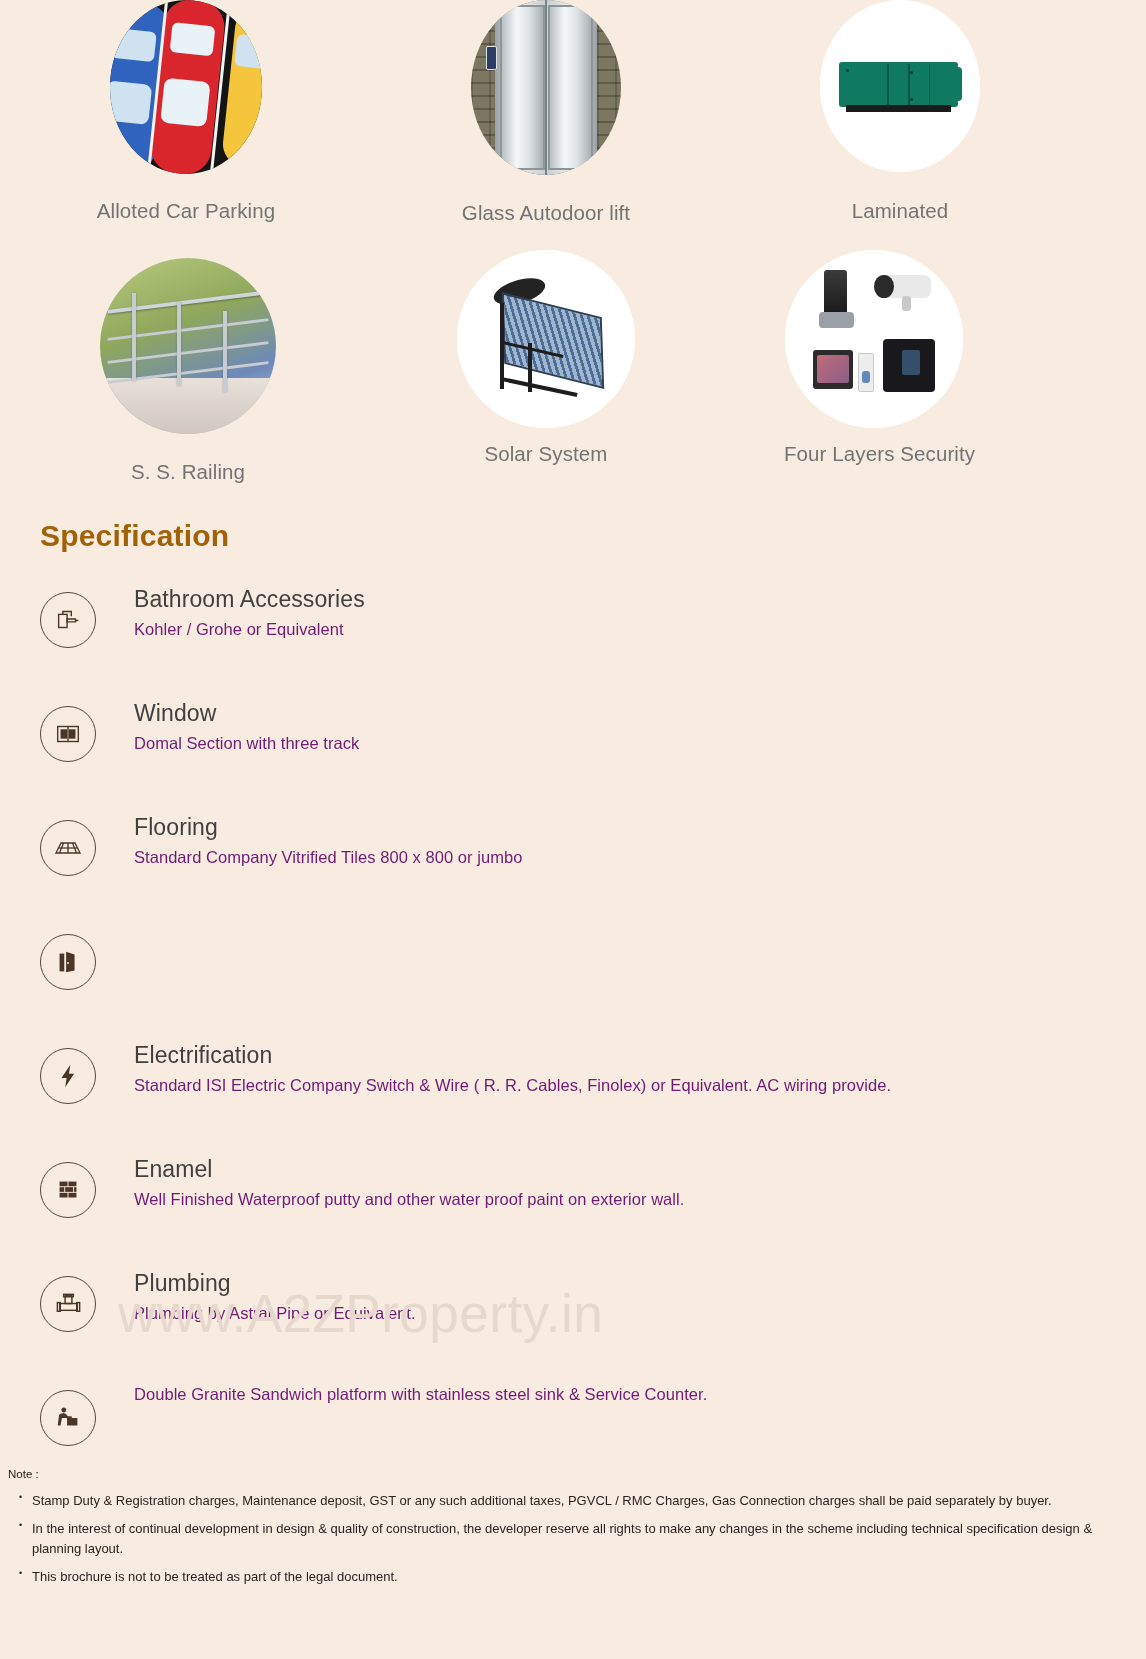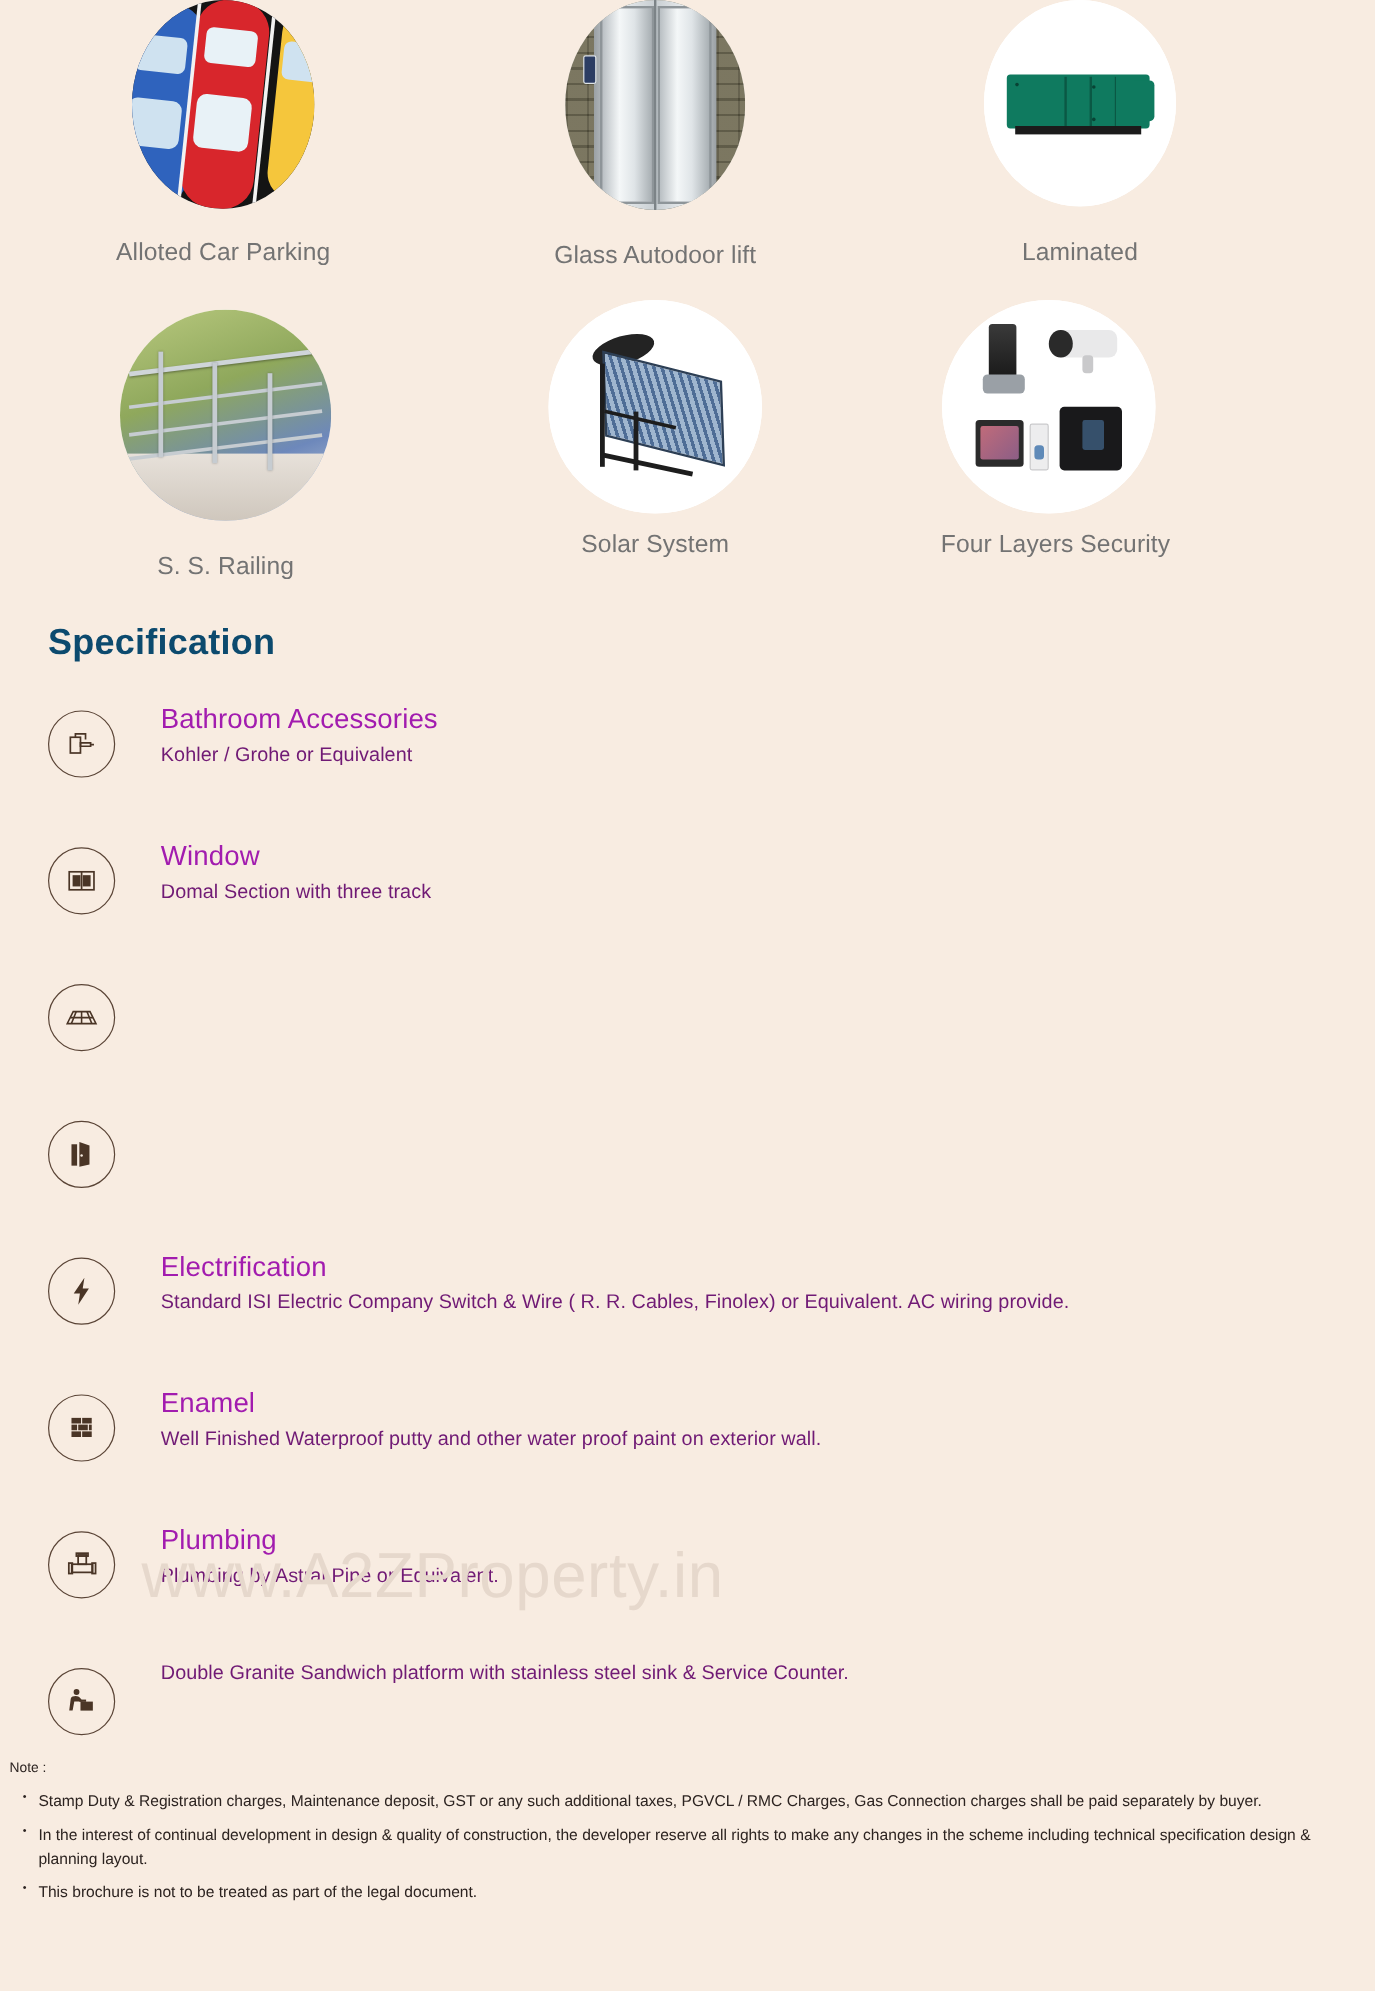--- a/index.html
+++ b/index.html
@@ -102,36 +102,36 @@
      transform:skewY(16deg) rotate(-2deg); border:2px solid #2d3f55; }
   .sl-leg { position:absolute; background:#1d1d1d; }
 
   
   .sc-bg { position:absolute; inset:0; background:#fff; }
   .sc-obj { position:absolute; border-radius:3px; }
 
   
   .spec-title {
     position:absolute; left:40px; top:519px;
-    font-size:30px; font-weight:bold; color:#0c4a6e;
+    font-size:30px; font-weight:bold; color:#a16207;
     letter-spacing:.2px;
   }
   .spec-list { position:absolute; left:40px; top:586px; width:1060px; }
   .spec-item { position:relative; display:flex; align-items:flex-start; }
   .spec-icon {
     flex:0 0 auto;
     width:56px; height:56px; border-radius:50%;
     border:1.6px solid #5a4436;
     display:flex; align-items:center; justify-content:center;
     margin-top:6px;
   }
   .spec-icon svg { display:block; }
   .spec-text { margin-left:38px; }
   .spec-name {
-    font-size:23px; color:#a21caf; line-height:1.15; letter-spacing:.1px;
+    font-size:23px; color:#404040; line-height:1.15; letter-spacing:.1px;
     margin-bottom:7px;
   }
   .spec-desc { font-size:16.5px; color:#701a75; line-height:1.25; letter-spacing:.05px; }
 
   
   .watermark {
     position:absolute; left:118px; top:1283px;
     font-size:53px; color:#e6d8cc; letter-spacing:.5px;
     pointer-events:none; user-select:none; white-space:nowrap;
   }
@@ -306,20 +306,24 @@
     </div>
 
     <div class="spec-item" style="margin-bottom:52px;">
       <div class="spec-icon">
         <svg width="32" height="32" viewBox="0 0 32 32" fill="none" stroke="#4a3526" stroke-width="1.3">
           <path d="M9 11h14l5 10H4z"></path>
           <path d="M11.5 11l-4 10M16 11v10M20.5 11l4 10"></path>
           <path d="M6.6 16h18.8"></path>
         </svg>
       </div>
+      <div class="spec-text">
+        <div class="spec-name">Flooring</div>
+        <div class="spec-desc">Standard Company Vitrified Tiles 800 x 800 or jumbo</div>
+      </div>
     </div>
 
     <div class="spec-item" style="margin-bottom:52px;">
       <div class="spec-icon">
         <svg width="30" height="30" viewBox="0 0 32 32" fill="none">
           <rect x="7" y="7" width="5" height="19" fill="#4a3526"></rect>
           <path d="M14 5l9 3v17l-9 2z" fill="#4a3526"></path>
           <circle cx="16" cy="17" r="1.1" fill="#f8ece1"></circle>
         </svg>
       </div>

